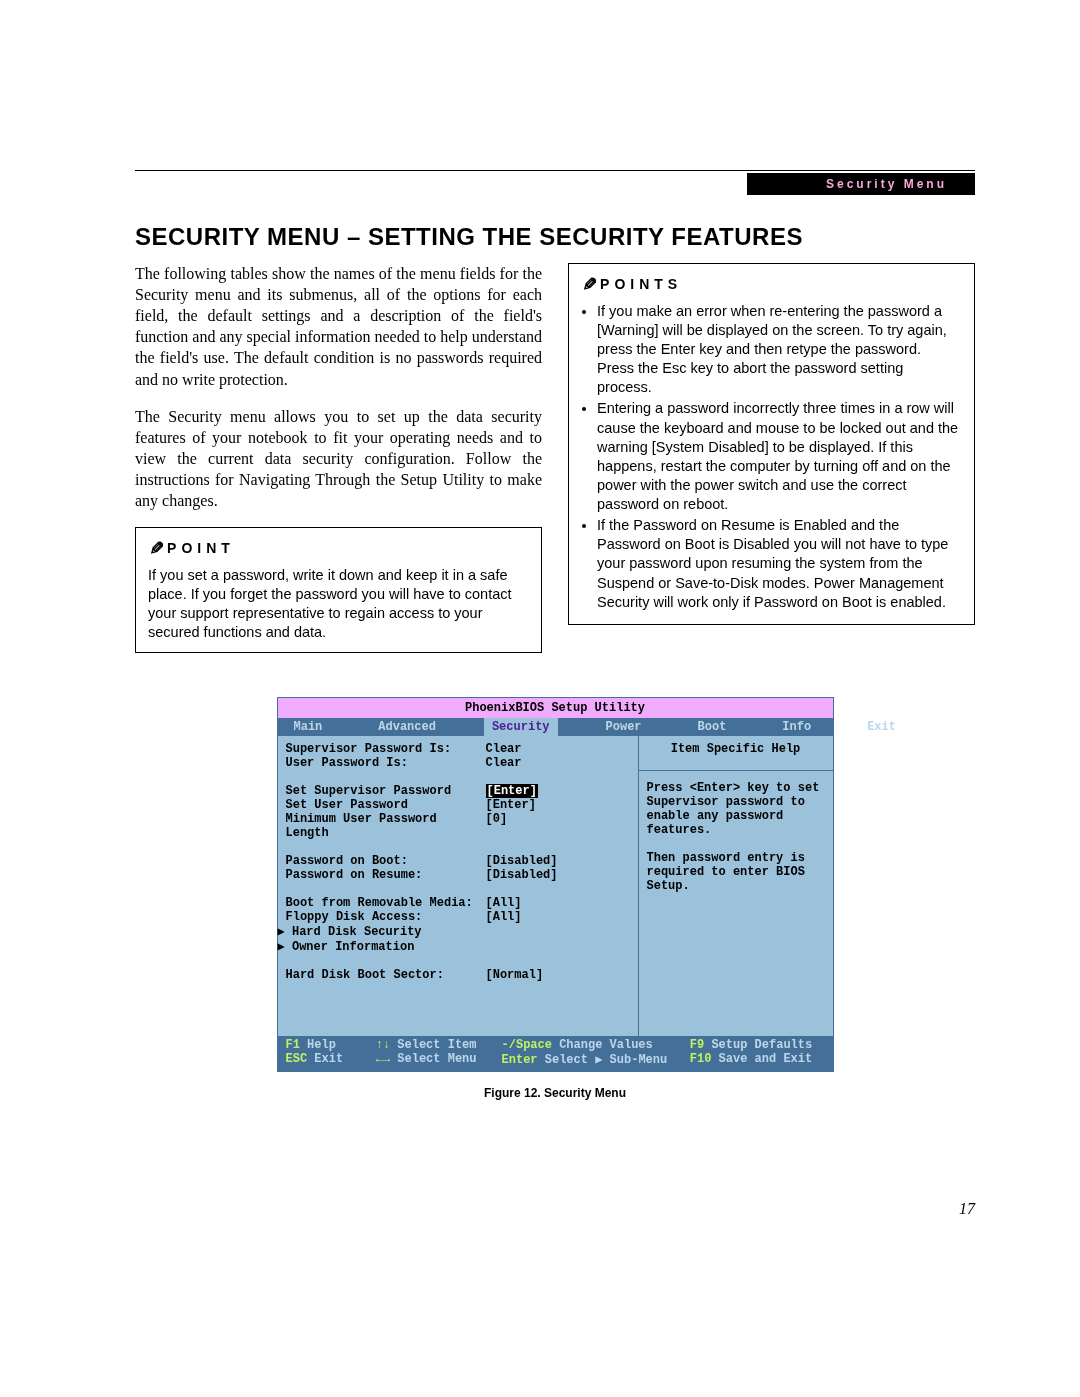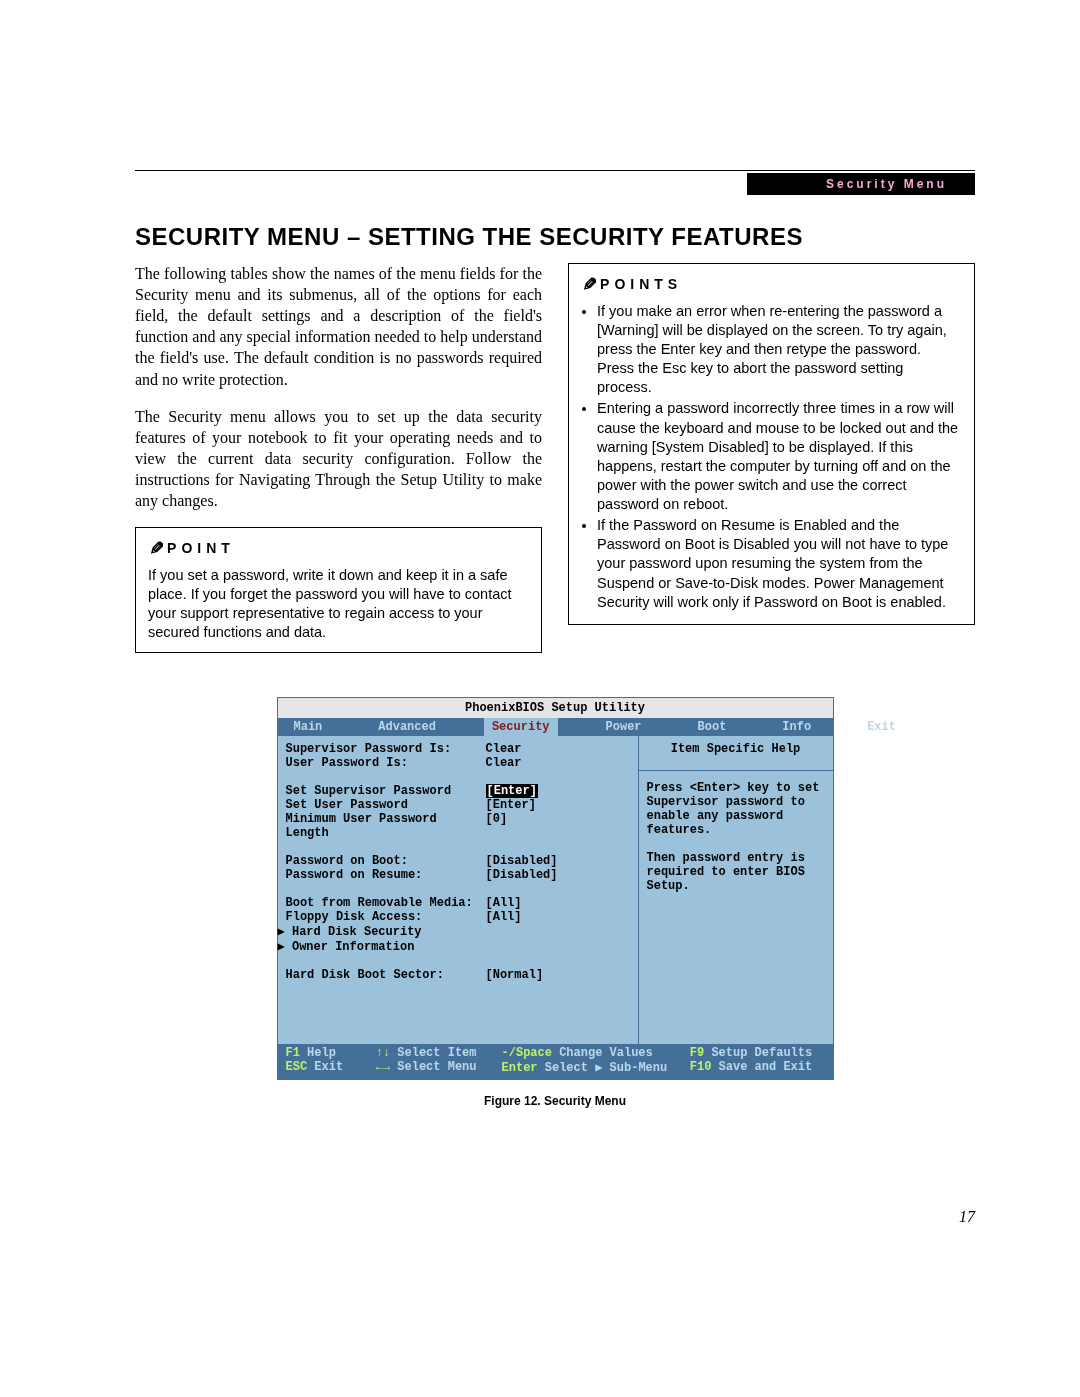--- a/index.html
+++ b/index.html
@@ -90,46 +90,46 @@
   .bios {
     width: 555px;
     background: #436f99;
     font-family: "Courier New", monospace;
     font-size: 12px;
     font-weight: bold;
     color: #000;
     border: 1px solid #436f99;
   }
   .bios-title {
-    background: #e5e5e5;
+    background: #f0abfc;
     text-align: center;
     padding: 3px 0;
   }
   .bios-tabs {
     display: flex;
     background: #436f99;
     color: #bdd7ea;
     padding: 0 8px;
     gap: 40px;
   }
   .bios-tab {
     padding: 2px 8px;
   }
   .bios-tab.active {
     background: #9cc2db;
-    color: #7f1d1d;
+    color: #4c1d95;
   }
   .bios-body {
     display: flex;
     background: #9cc2db;
     padding: 0;
   }
   .bios-left {
     flex: 1;
-    padding: 6px 8px 20px 8px;
+    padding: 6px 8px 12px 8px;
   }
   .bios-right {
     width: 178px;
     border-left: 1px solid #436f99;
     padding: 6px 8px;
   }
   .bios-row {
     display: flex;
   }
   .bios-label {

